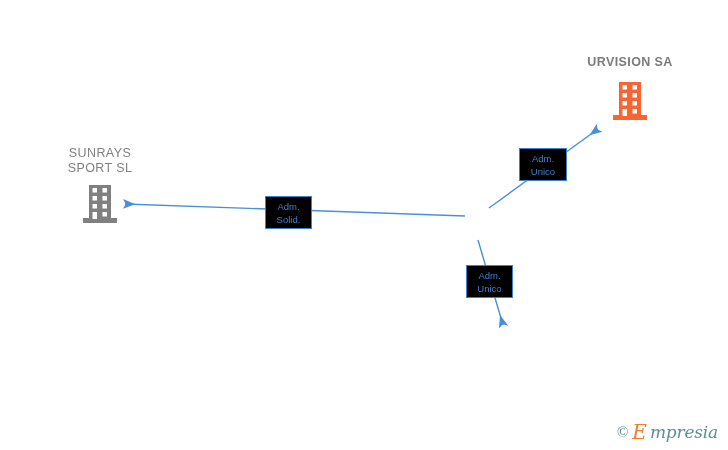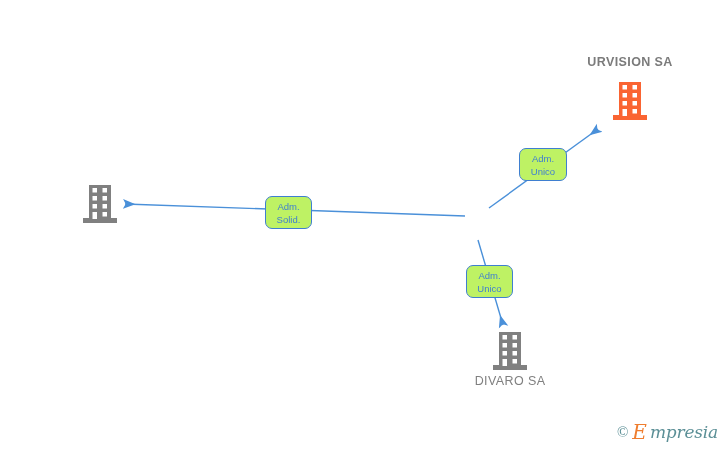--- a/index.html
+++ b/index.html
@@ -44,22 +44,22 @@
   .bldg {
     position: absolute;
   }
   .person {
     position: absolute;
   }
   .rel-box {
     position: absolute;
     box-sizing: border-box;
     border: 1.6px solid #3f7fd0;
-    border-radius: 7px;
-    background: #bef264;
+    border-radius: 0;
+    background: #000000;
     color: #3f7fd0;
     font-size: 9.5px;
     line-height: 12.5px;
     text-align: center;
     padding-top: 4px;
     white-space: pre-line;
     user-select: none;
   }
   #watermark {
     position: absolute;
@@ -122,50 +122,37 @@
       <rect x="9.5" y="11" width="4.5" height="4.5" fill="#ffffff"></rect>
       <rect x="19.5" y="11" width="4.5" height="4.5" fill="#ffffff"></rect>
       <rect x="9.5" y="19" width="4.5" height="4.5" fill="#ffffff"></rect>
       <rect x="19.5" y="19" width="4.5" height="4.5" fill="#ffffff"></rect>
       <rect x="9.5" y="27" width="4.5" height="7" fill="#ffffff"></rect>
       <rect x="19.5" y="27" width="4.5" height="4.5" fill="#ffffff"></rect>
     </svg>
   </div>
 
   <div class="node" style="left:35px; top:146px; width:130px; height:84px;">
+    <div class="node-label" style="left:0; top:0; width:130px;">SUNRAYS
+SPORT SL</div>
     <svg class="bldg" style="left:48px; top:39px;" width="34" height="38" viewBox="0 0 34 38" xmlns="http://www.w3.org/2000/svg">
       <rect x="6" y="0" width="22" height="34" fill="#808080"></rect>
       <rect x="0" y="33" width="34" height="5" fill="#808080"></rect>
       <rect x="9.5" y="3" width="4.5" height="4.5" fill="#ffffff"></rect>
       <rect x="19.5" y="3" width="4.5" height="4.5" fill="#ffffff"></rect>
       <rect x="9.5" y="11" width="4.5" height="4.5" fill="#ffffff"></rect>
       <rect x="19.5" y="11" width="4.5" height="4.5" fill="#ffffff"></rect>
       <rect x="9.5" y="19" width="4.5" height="4.5" fill="#ffffff"></rect>
       <rect x="19.5" y="19" width="4.5" height="4.5" fill="#ffffff"></rect>
       <rect x="9.5" y="27" width="4.5" height="7" fill="#ffffff"></rect>
       <rect x="19.5" y="27" width="4.5" height="4.5" fill="#ffffff"></rect>
     </svg>
   </div>
 
 
-  <div class="node" style="left:445px; top:332px; width:130px; height:58px;">
-    <svg class="bldg" style="left:48px; top:0px;" width="34" height="38" viewBox="0 0 34 38" xmlns="http://www.w3.org/2000/svg">
-      <rect x="6" y="0" width="22" height="34" fill="#808080"></rect>
-      <rect x="0" y="33" width="34" height="5" fill="#808080"></rect>
-      <rect x="9.5" y="3" width="4.5" height="4.5" fill="#ffffff"></rect>
-      <rect x="19.5" y="3" width="4.5" height="4.5" fill="#ffffff"></rect>
-      <rect x="9.5" y="11" width="4.5" height="4.5" fill="#ffffff"></rect>
-      <rect x="19.5" y="11" width="4.5" height="4.5" fill="#ffffff"></rect>
-      <rect x="9.5" y="19" width="4.5" height="4.5" fill="#ffffff"></rect>
-      <rect x="19.5" y="19" width="4.5" height="4.5" fill="#ffffff"></rect>
-      <rect x="9.5" y="27" width="4.5" height="7" fill="#ffffff"></rect>
-      <rect x="19.5" y="27" width="4.5" height="4.5" fill="#ffffff"></rect>
-    </svg>
-    <div class="node-label" style="left:0; top:42px; width:130px;">DIVARO SA</div>
-  </div>
 
   <div class="rel-box" style="left:519px; top:148px; width:48px; height:33px;">Adm.
 Unico</div>
 
   <div class="rel-box" style="left:265px; top:196px; width:47px; height:33px;">Adm.
 Solid.</div>
 
   <div class="rel-box" style="left:466px; top:265px; width:47px; height:33px;">Adm.
 Unico</div>
 

